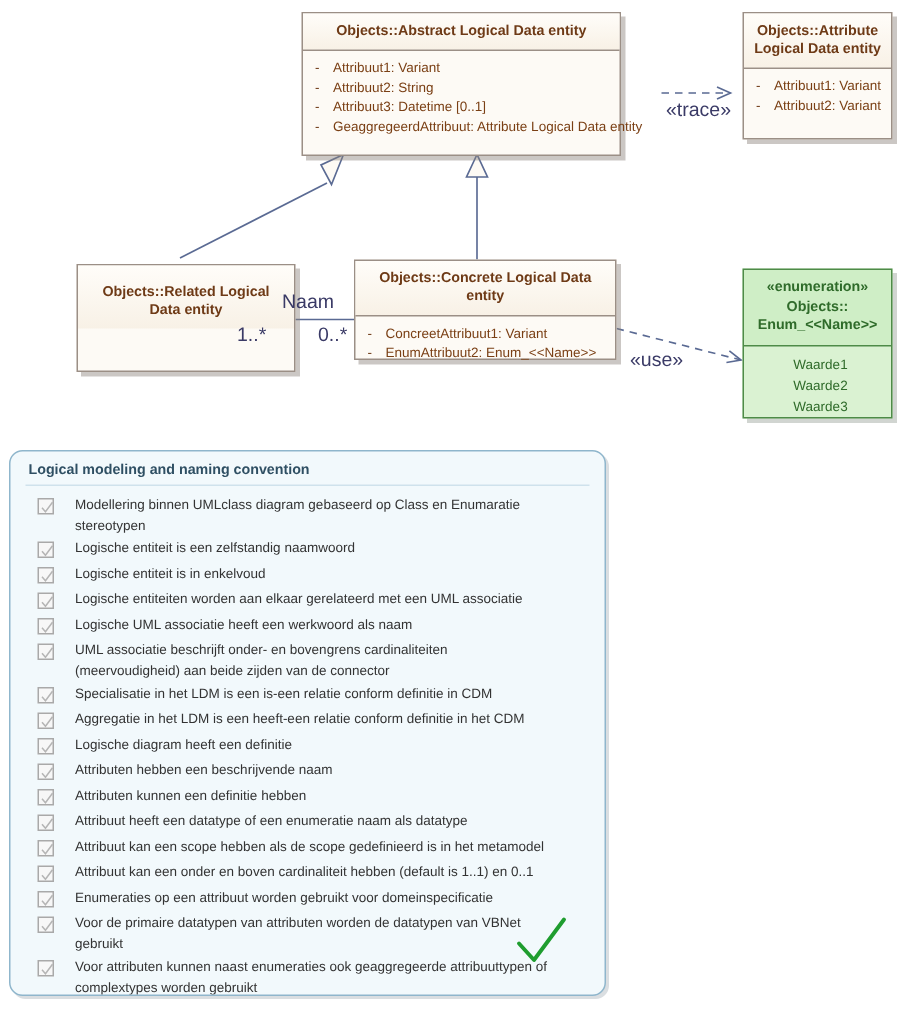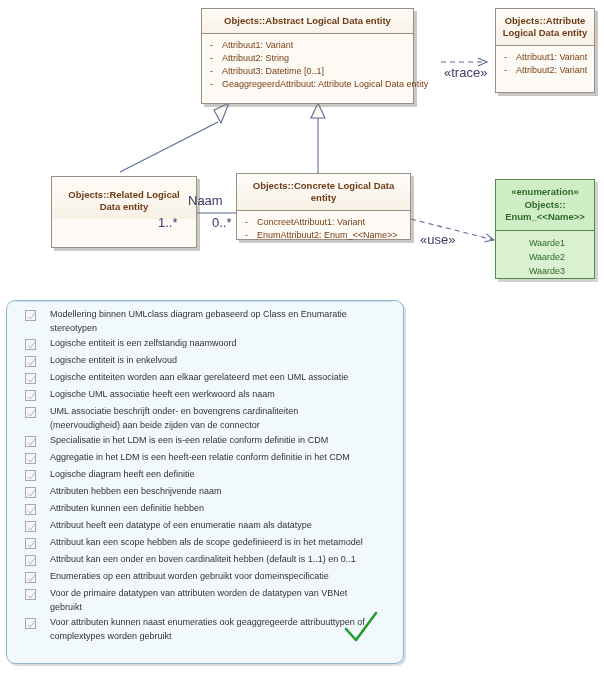--- a/index.html
+++ b/index.html
@@ -218,20 +218,21 @@
 
   <div class="edge-label" style="left:188px;top:193px;">Naam</div>
   <div class="edge-label" style="left:158px;top:215px;">1..*</div>
   <div class="edge-label" style="left:212px;top:215px;">0..*</div>
   <div class="edge-label" style="left:444px;top:65px;">«trace»</div>
   <div class="edge-label" style="left:420px;top:232px;">«use»</div>
 
 </div>
 
 <div id="panel">
+  <div id="panel-title">Logical modeling and naming convention</div>
   <div id="panel-rule"></div>
   <div id="check-list">
       <div class="check-row">
         <span class="cbox">
           <svg width="11" height="11" viewBox="0 0 11 11">
             <path d="M2,5.5 L4.3,8.2 L9,1.8" fill="none" stroke="#b5b5b5" stroke-width="1"></path>
           </svg>
         </span>
         <span class="check-text">Modellering binnen UMLclass diagram gebaseerd op Class en Enumaratie stereotypen</span>
       </div>

